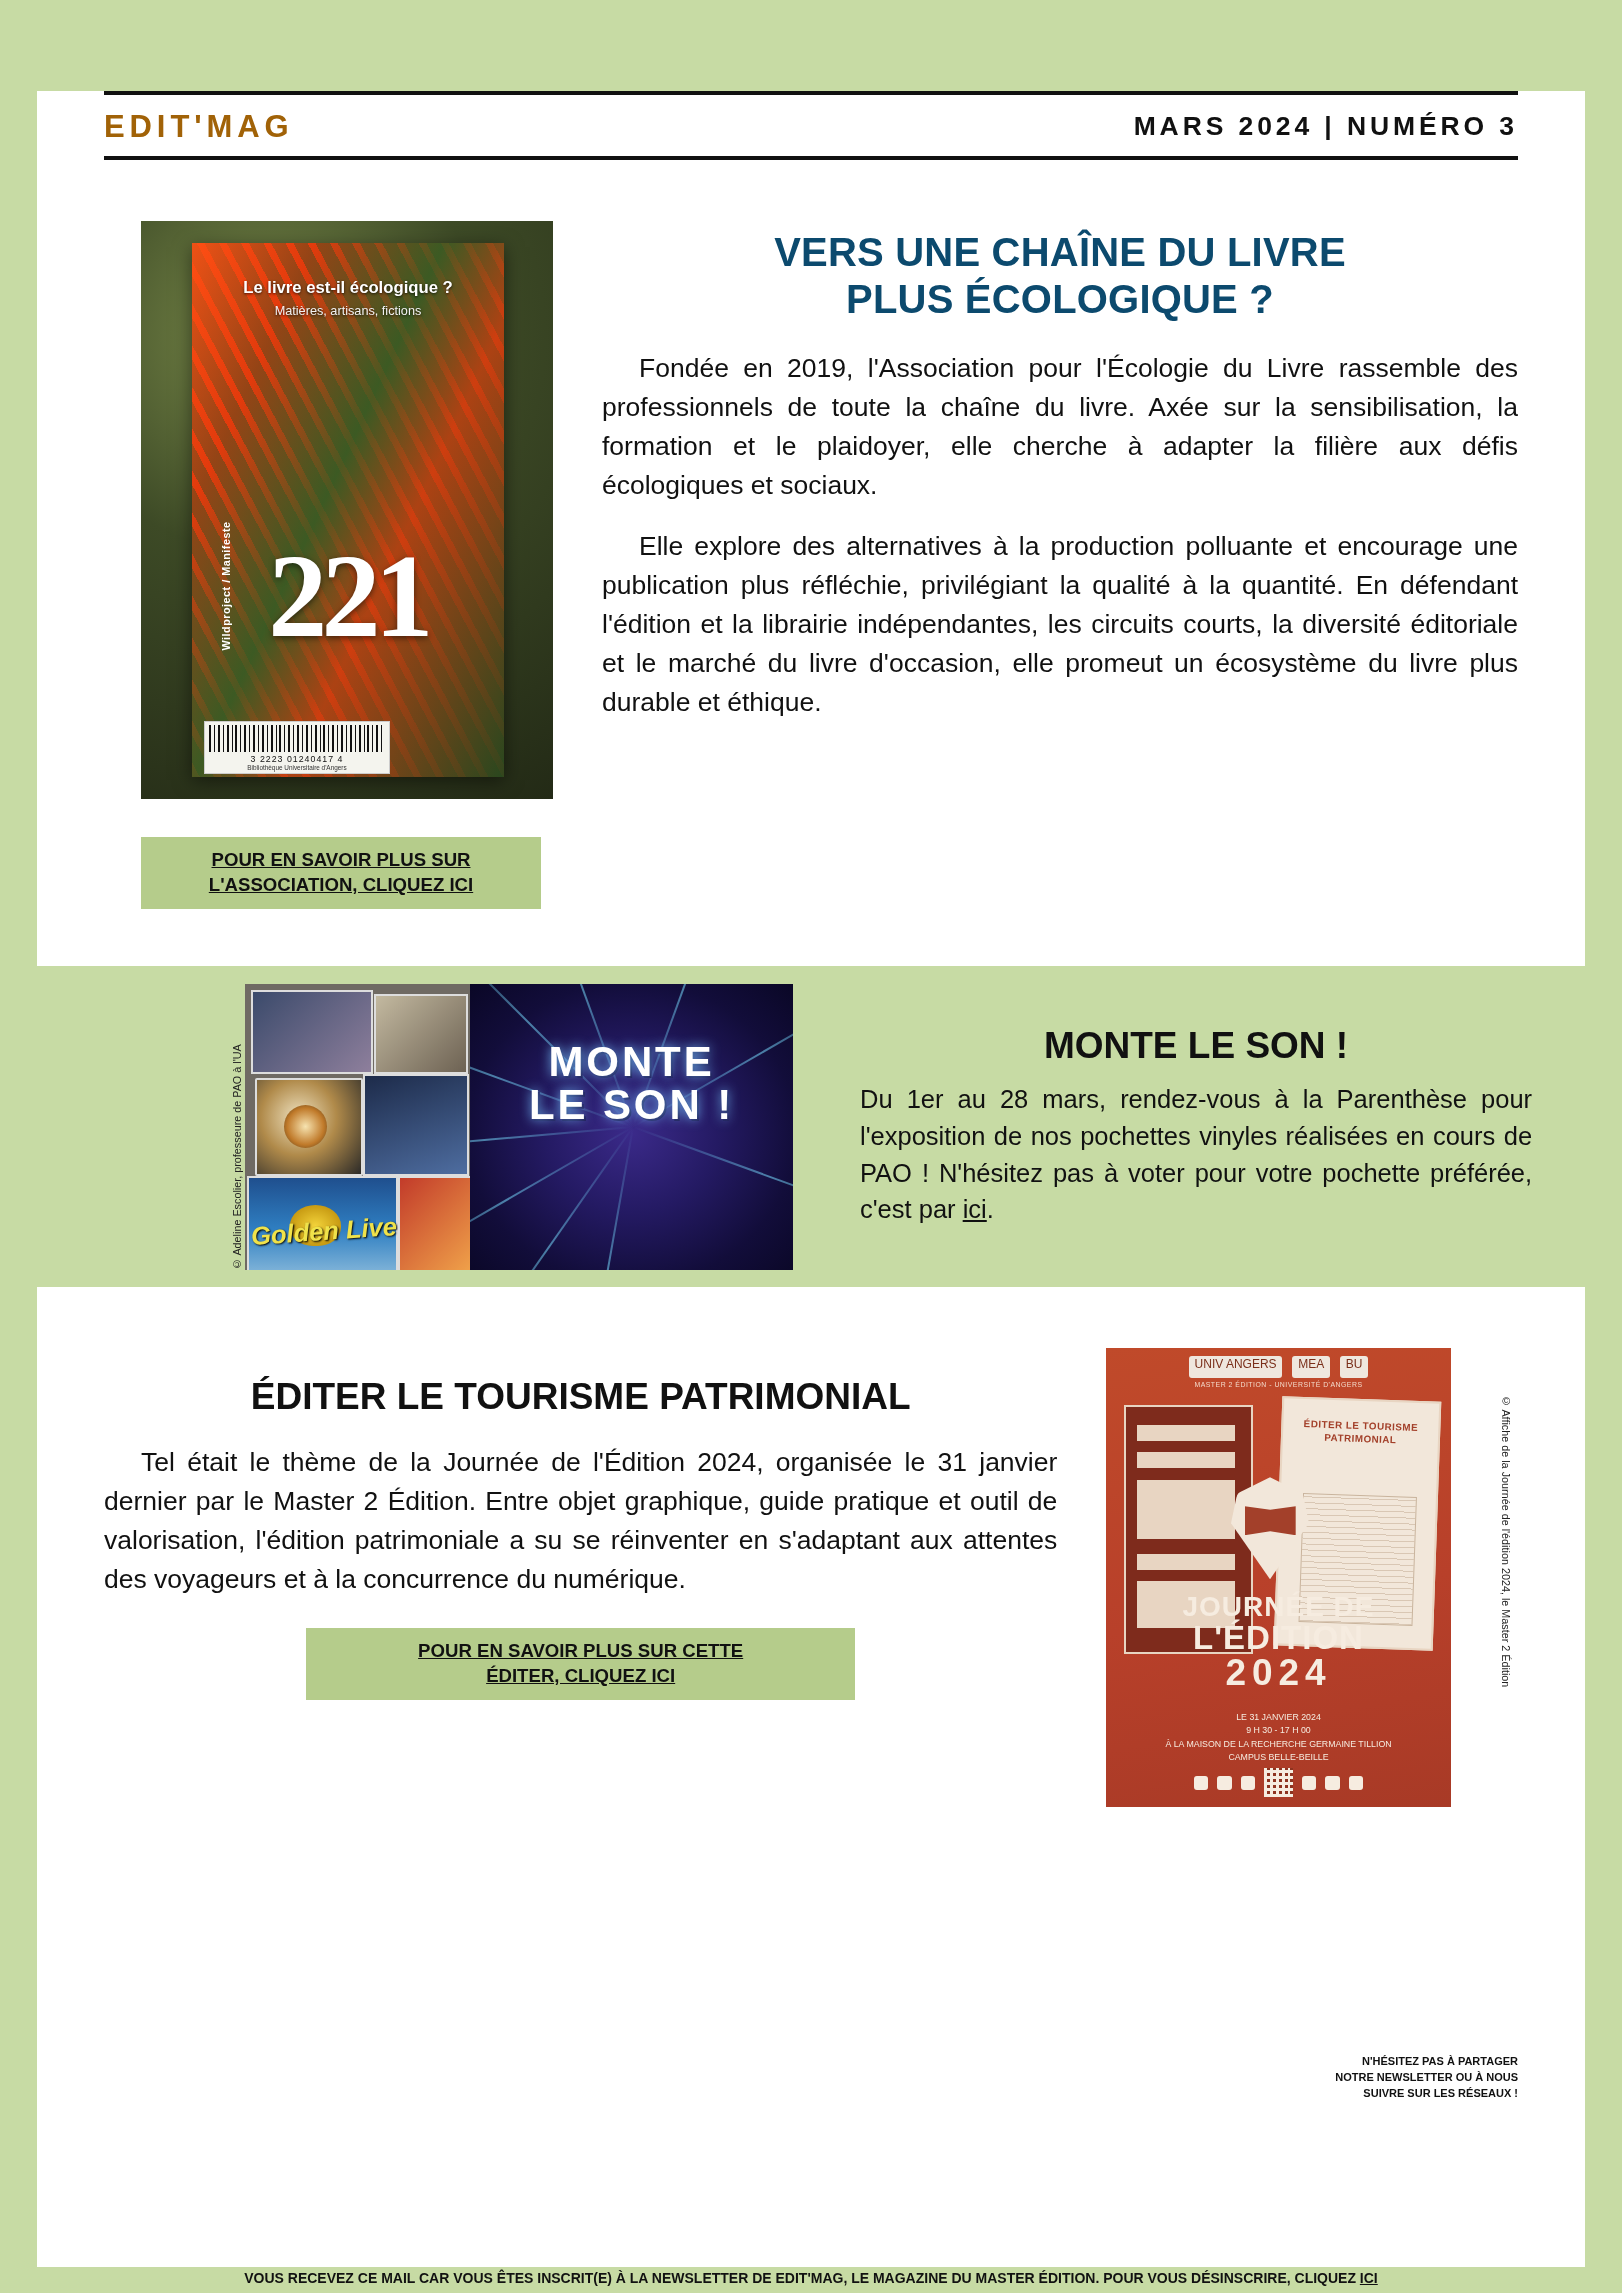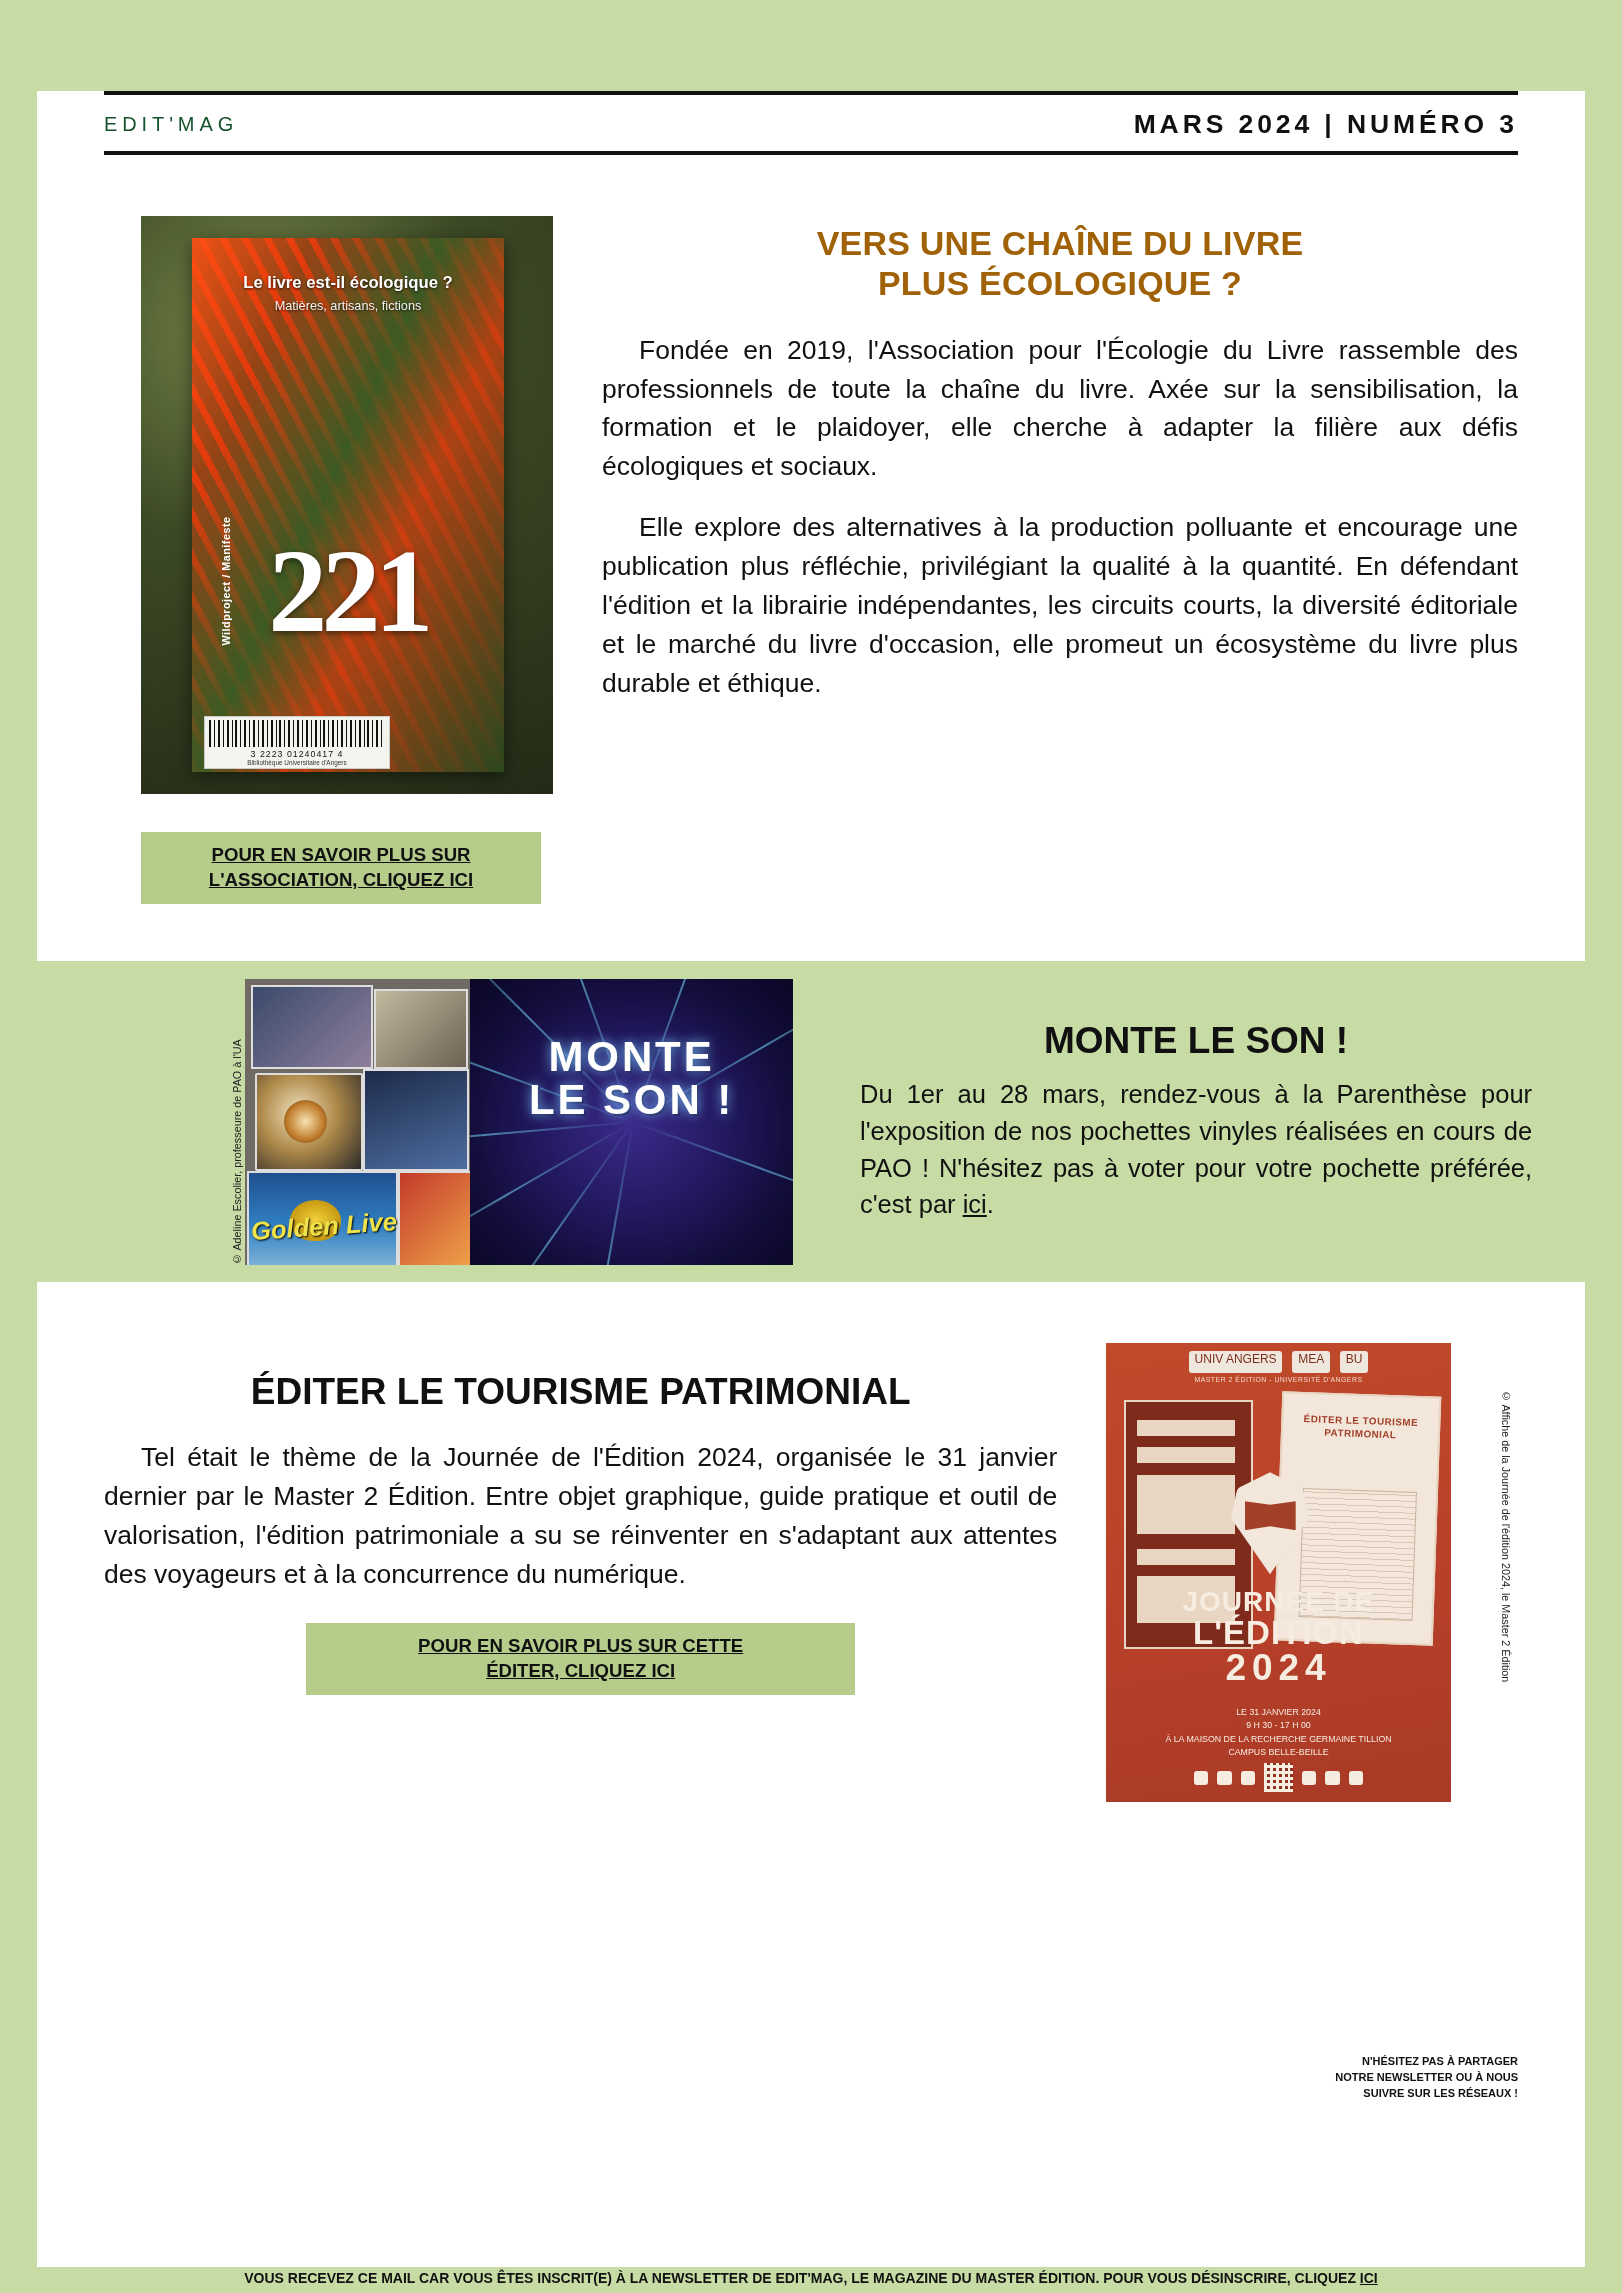--- a/index.html
+++ b/index.html
@@ -36,24 +36,24 @@
   .masthead {
     margin: 59px 67px 0 67px;
     border-top: 4.9px solid #111;
     border-bottom: 4.9px solid #111;
     padding: 13.7px 0 11.8px 0;
     display: flex;
     align-items: center;
     justify-content: space-between;
   }
   .masthead-left {
-    font-size: 20px;
-    font-weight: normal;
+    font-size: 31px;
+    font-weight: bold;
     letter-spacing: 4.9px;
-    color: #14532d;
+    color: #a16207;
   }
   .masthead-right {
     font-size: 26.5px;
     font-weight: bold;
     letter-spacing: 3.9px;
     color: #111;
   }
 
   
   .sec1 {
@@ -169,25 +169,25 @@
     width: 400px;
     margin: 38px 0 0 37px;
   }
 
   .sec1-right {
     flex: 1;
     padding-left: 37px;
     padding-top: 7.8px;
   }
   .h-title {
-    font-size: 34px;
+    font-size: 40px;
     font-weight: bold;
     text-align: center;
     line-height: 1.16;
-    color: #a16207;
+    color: #0c4a6e;
     margin: 0 0 27.4px 0;
     letter-spacing: 0.2px;
   }
   p.body {
     font-size: 26.5px;
     line-height: 1.47;
     text-align: justify;
     margin: 0 0 21.6px 0;
     color: #111;
     text-indent: 37px;

